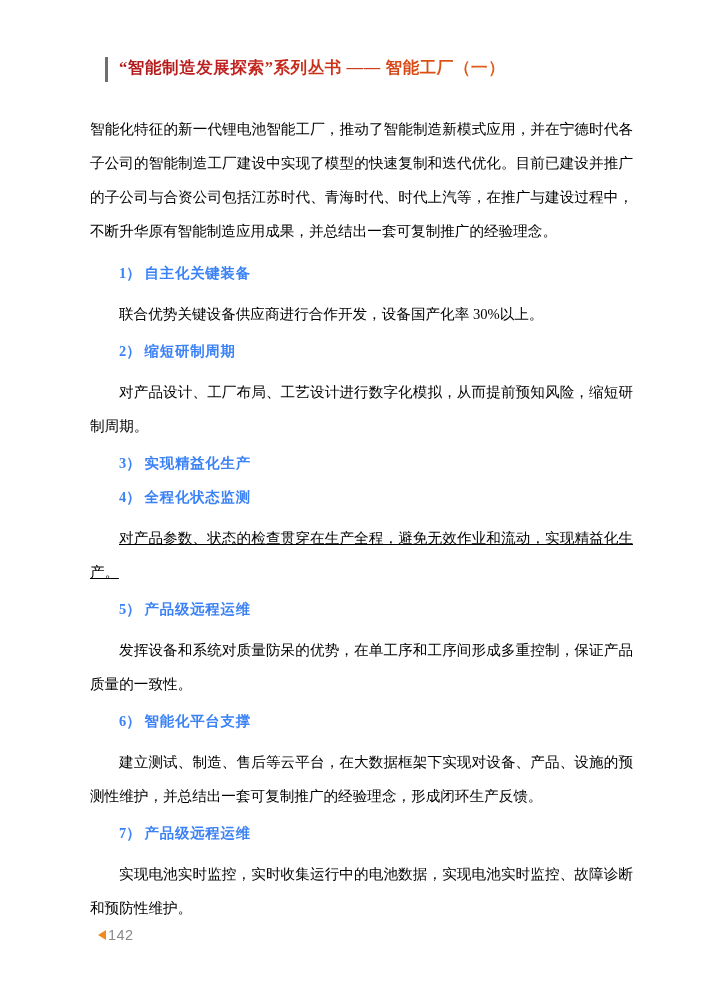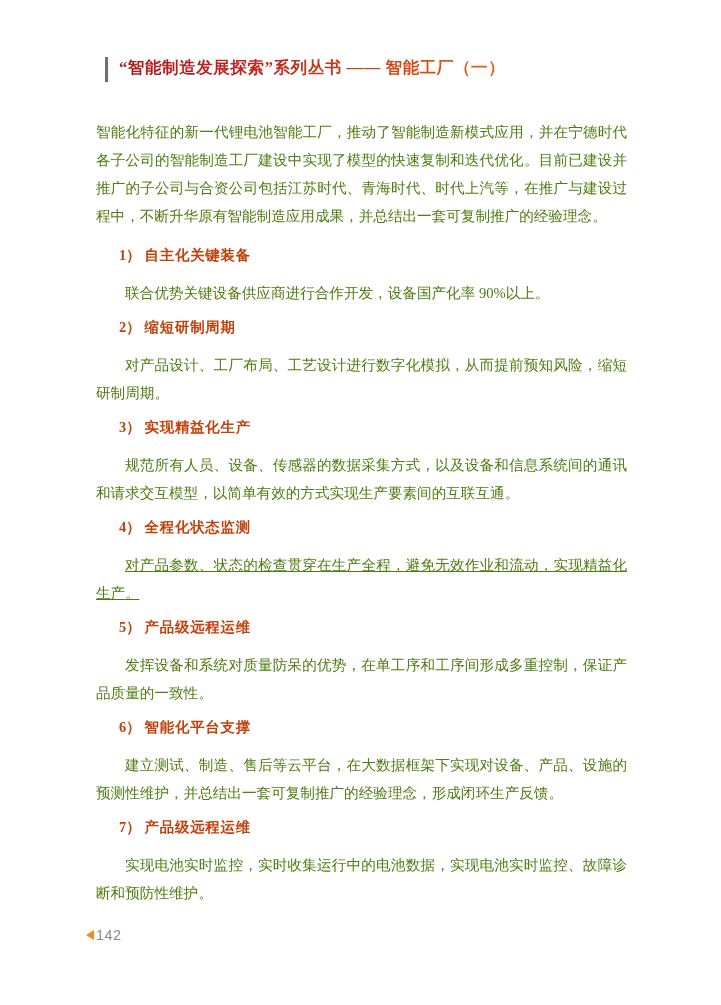--- a/index.html
+++ b/index.html
@@ -58,44 +58,44 @@
 
   
   .content {
     position: absolute;
     left: 90px;
     top: 112px;
     width: 543px;
   }
 
   p.para {
-    margin: 6px;
+    margin: 0;
     font-size: 14.6px;
-    line-height: 28px;
-    color: #4d7c0f;
+    line-height: 34px;
+    color: #000000;
     text-align: justify;
     text-justify: inter-ideograph;
     font-family: "Liberation Serif", "DejaVu Serif", serif;
   }
 
   p.intro {
     text-indent: 0;
     margin-bottom: 11px;
   }
 
   .section {
     margin-top: 6px;
   }
 
   h3.sec-heading {
     margin: 0;
     font-size: 14.4px;
     line-height: 28px;
     font-weight: bold;
-    color: #c2410c;
+    color: #3b82f6;
     text-indent: 29px;
     letter-spacing: 0.8px;
     font-family: "Liberation Serif", "DejaVu Serif", serif;
   }
 
   h3.sec-heading .num {
     letter-spacing: 0px;
     margin-right: 4px;
   }
 
@@ -105,21 +105,21 @@
   }
 
   p.sec-body.tight {
     letter-spacing: -0.15px;
     text-decoration: underline;
   }
 
   
   .page-footer {
     position: absolute;
-    left: 86px;
+    left: 98px;
     top: 925px;
     display: flex;
     align-items: center;
     height: 20px;
   }
 
   .folio-arrow {
     width: 0;
     height: 0;
     border-top: 5px solid transparent;
@@ -145,31 +145,30 @@
     <span class="header-rule"></span>
     <span class="header-title">“智能制造发展探索”系列丛书 —— 智能工厂（一）</span>
   </div>
 
   <div class="content">
 
     <p class="para intro">智能化特征的新一代锂电池智能工厂，推动了智能制造新模式应用，并在宁德时代各子公司的智能制造工厂建设中实现了模型的快速复制和迭代优化。目前已建设并推广的子公司与合资公司包括江苏时代、青海时代、时代上汽等，在推广与建设过程中，不断升华原有智能制造应用成果，并总结出一套可复制推广的经验理念。</p>
 
     <div class="section">
       <h3 class="sec-heading"><span class="num">1）</span><span>自主化关键装备</span></h3>
-      <p class="para sec-body">联合优势关键设备供应商进行合作开发，设备国产化率 90%以上。</p>
+      <p class="para sec-body">联合优势关键设备供应商进行合作开发，设备国产化率 30%以上。</p>
     </div>
 
     <div class="section">
       <h3 class="sec-heading"><span class="num">2）</span><span>缩短研制周期</span></h3>
       <p class="para sec-body">对产品设计、工厂布局、工艺设计进行数字化模拟，从而提前预知风险，缩短研制周期。</p>
     </div>
 
     <div class="section">
       <h3 class="sec-heading"><span class="num">3）</span><span>实现精益化生产</span></h3>
-      <p class="para sec-body">规范所有人员、设备、传感器的数据采集方式，以及设备和信息系统间的通讯和请求交互模型，以简单有效的方式实现生产要素间的互联互通。</p>
     </div>
 
     <div class="section">
       <h3 class="sec-heading"><span class="num">4）</span><span>全程化状态监测</span></h3>
       <p class="para sec-body tight">对产品参数、状态的检查贯穿在生产全程，避免无效作业和流动，实现精益化生产。</p>
     </div>
 
     <div class="section">
       <h3 class="sec-heading"><span class="num">5）</span><span>产品级远程运维</span></h3>
       <p class="para sec-body">发挥设备和系统对质量防呆的优势，在单工序和工序间形成多重控制，保证产品质量的一致性。</p>

